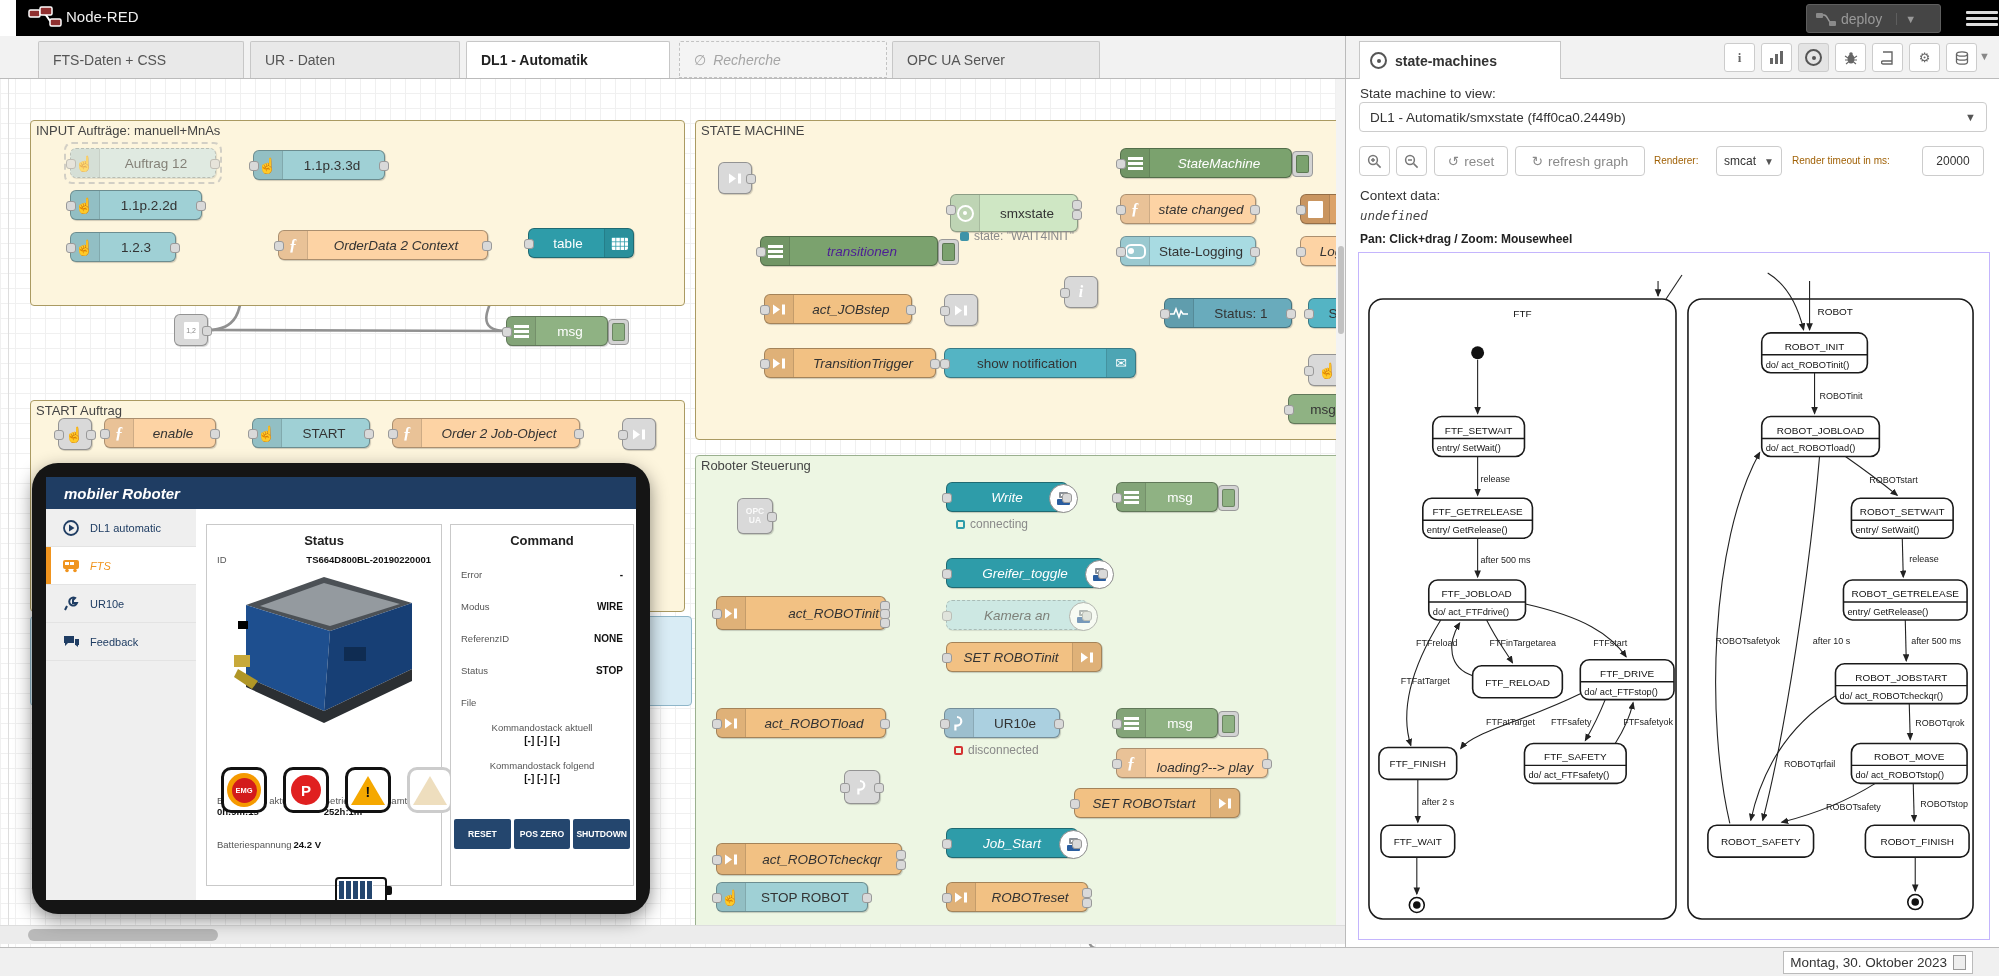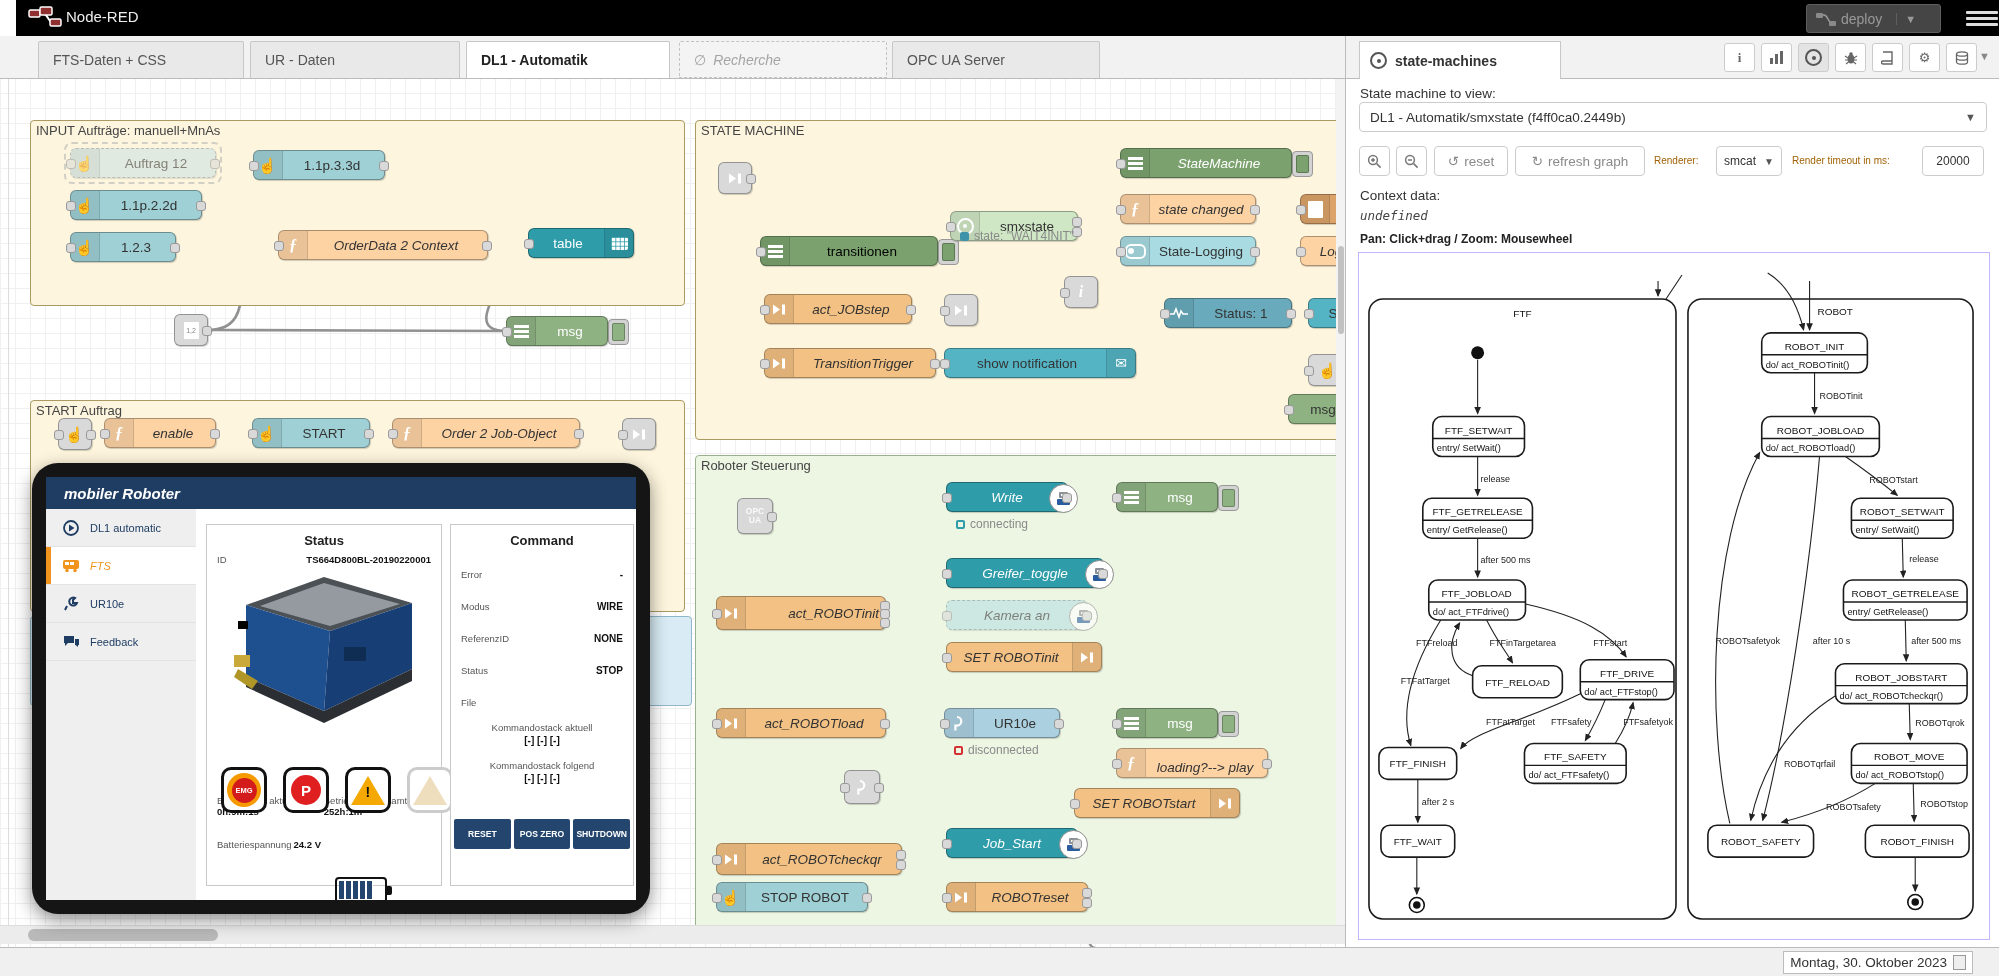--- a/index.html
+++ b/index.html
@@ -322,27 +322,27 @@
             <path d="M1 1.5 L8 6.5 L1 11.5 Z" fill="#fff"></path>
             <rect x="10" y="1.5" width="3" height="10" fill="#fff"></rect>
           </svg>
         </div>
         <span class="port" style="right: -5px; top: 11px;"></span>
       </div>
       <div class="node iL" style="left: 760px; top: 158px; width: 178px; height: 30px; background: rgb(123, 162, 110);">
         <div class="nr-icon l">
           <span class="bars"></span>
         </div>
-        <span class="lbl" style="color: #000000;">transitionen</span>
+        <span class="lbl" style="font-style: italic; color: #4c1d95;">transitionen</span>
         <span class="nbtn">
           <i style="background:#7ba26e"></i>
         </span>
         <span class="port" style="left: -5px; top: 10px;"></span>
       </div>
-      <div class="node iL" style="left: 950px; top: 133px; width: 128px; height: 30px; background: rgb(207, 231, 196);">
+      <div class="node iL" style="left: 950px; top: 116px; width: 128px; height: 38px; background: rgb(207, 231, 196);">
         <div class="nr-icon l">
           <span class="ring">
             <i></i>
           </span>
         </div>
         <span class="lbl">smxstate</span>
         <span class="port" style="left: -5px; top: 10px;"></span>
         <span class="port" style="right: -5px; top: 5px;"></span>
         <span class="port" style="right: -5px; top: 15px;"></span>
       </div>

